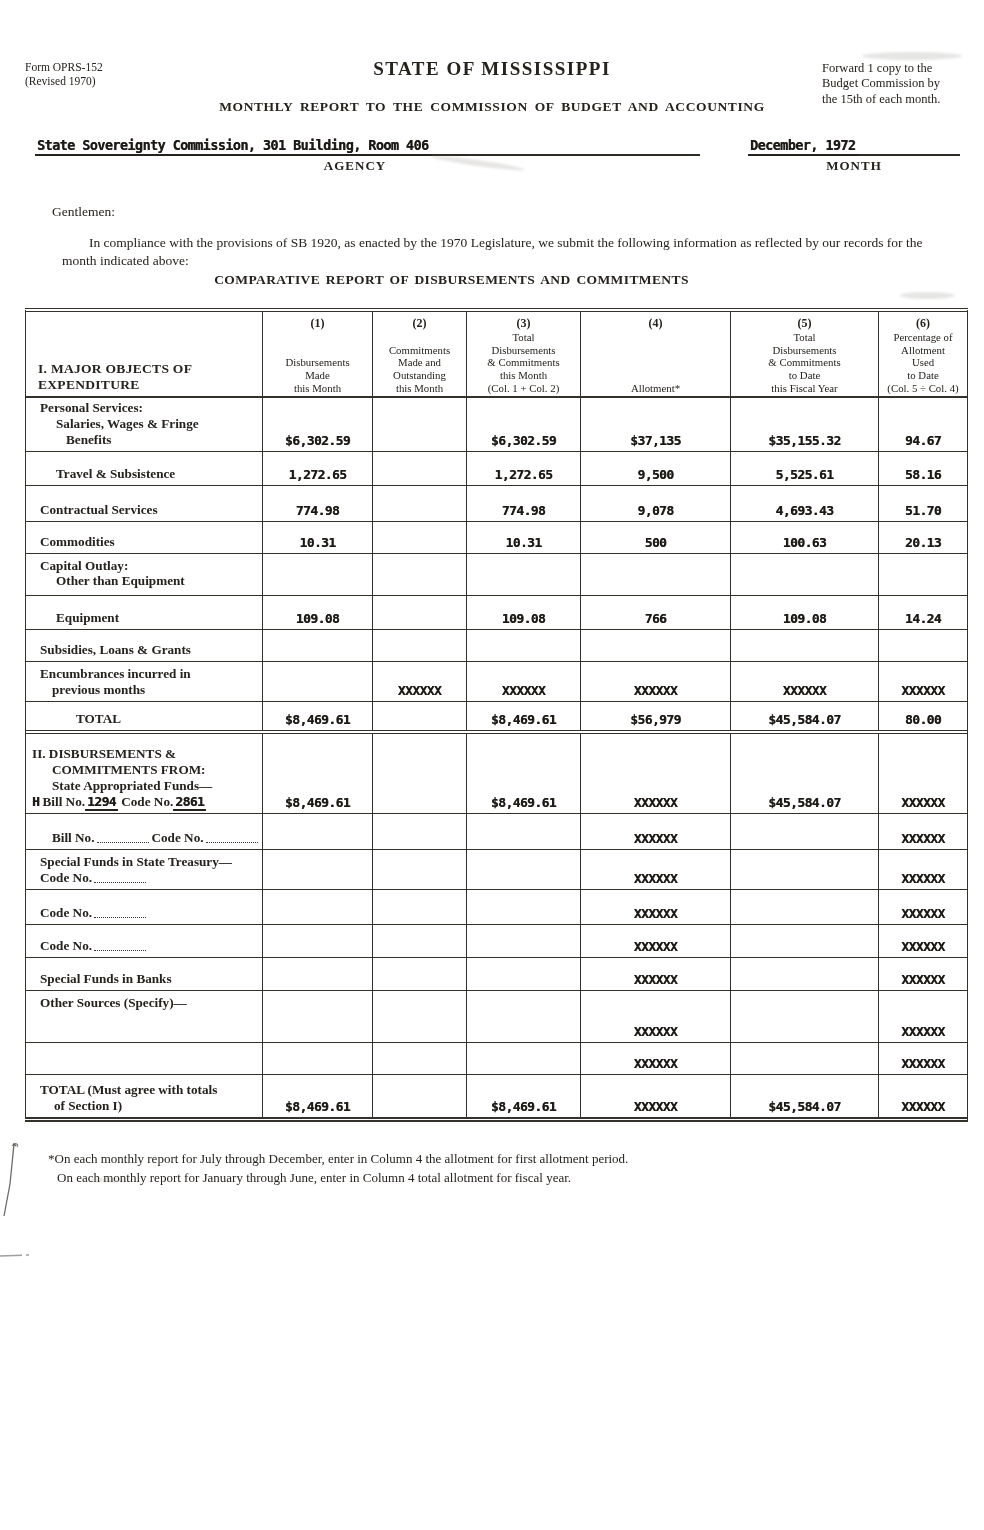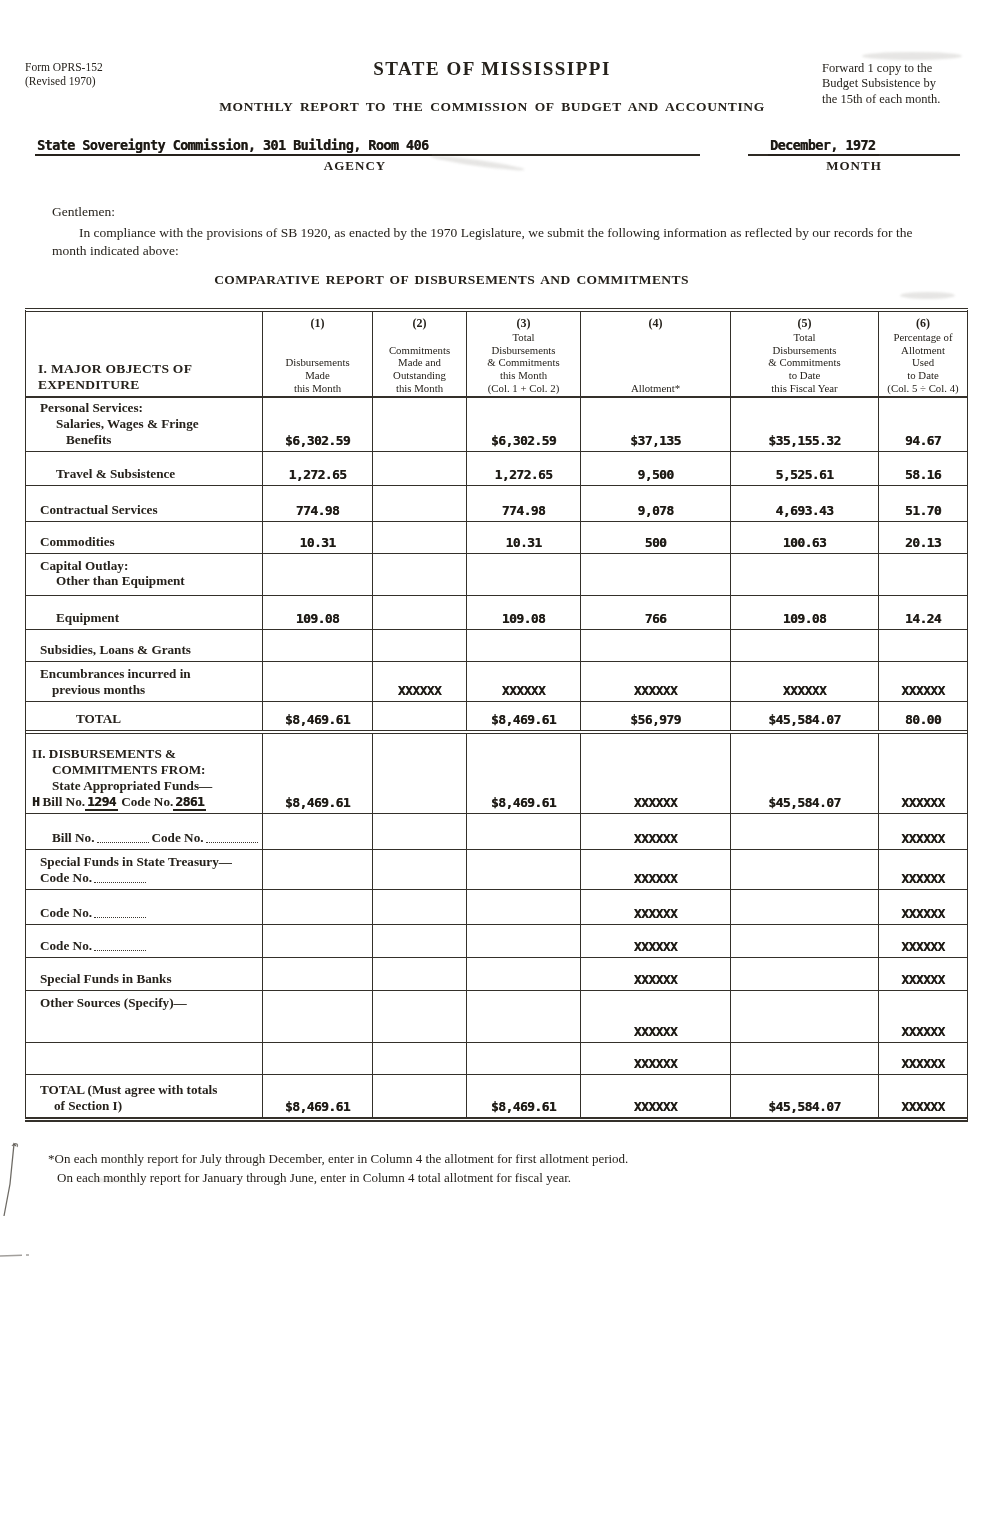--- a/index.html
+++ b/index.html
@@ -26,21 +26,21 @@
   .forward-note{position:absolute;left:822px;top:61px;font-size:12.5px;line-height:1.22;}
 
   .agency-block{position:absolute;left:35px;top:136px;width:665px;}
   .month-block{position:absolute;left:748px;top:136px;width:212px;}
   .fill-value{display:inline-block;border-bottom:2px solid #26221c;padding:0 4px 1px 2px;font-size:13.5px;}
   .fill-rule{border-bottom:2px solid #2e2a24;margin-top:-2px;}
   .fill-label{text-align:center;font-size:13px;font-weight:bold;letter-spacing:1px;margin-top:2px;}
 
   .salutation{position:absolute;left:52px;top:204px;font-size:13.5px;}
   .body-text{position:absolute;left:52px;top:224px;width:896px;font-size:13.5px;
-    line-height:1.35;text-indent:27px;margin:0;}
+    line-height:1.35;text-indent:27px;margin:10px;}
   .table-title{position:absolute;left:0;top:272px;width:903px;text-align:center;
     font-size:13.5px;font-weight:bold;letter-spacing:0.4px;word-spacing:2px;}
 
   .report-table{position:absolute;left:25px;top:308px;width:941px;
     border:1.6px solid #34302a;border-top:4px double #34302a;border-bottom:5px double #34302a;}
   .t-row{display:grid;grid-template-columns:237px 110px 94px 114px 150px 148px 88px;
     border-bottom:1.5px solid #34302a;box-sizing:border-box;}
   .t-row.double{border-bottom:4px double #34302a;}
   .t-row:last-child{border-bottom:none;}
   .t-cell{border-right:1.4px solid #34302a;display:flex;flex-direction:column;
@@ -73,32 +73,32 @@
   <div class="form-id">
     <div>Form OPRS-152</div>
     <div>(Revised 1970)</div>
   </div>
 
   <div class="state-title">STATE OF MISSISSIPPI</div>
   <div class="report-title">MONTHLY REPORT TO THE COMMISSION OF BUDGET AND ACCOUNTING</div>
 
   <div class="forward-note" id="forward-note">
       <div>Forward 1 copy to the</div>
-      <div>Budget Subsistence by</div>
+      <div>Budget Commission by</div>
       <div>the 15th of each month.</div>
     </div>
 
   <div class="agency-block">
     <span class="fill-value typed">State Sovereignty Commission, 301 Building, Room 406</span>
     <div class="fill-rule"></div>
     <div class="fill-label" style="margin-left:260px;width:120px;">AGENCY</div>
   </div>
 
   <div class="month-block">
-    <span class="fill-value typed" style="margin-left:20px;">December, 1972</span>
+    <span class="fill-value typed" style="margin-left:0;">December, 1972</span>
     <div class="fill-rule"></div>
     <div class="fill-label">MONTH</div>
   </div>
 
   <div class="salutation">Gentlemen:</div>
   <p class="body-text">In compliance with the provisions of SB 1920, as enacted by the 1970 Legislature, we submit the following information as reflected by our records for the month indicated above:</p>
 
   <div class="table-title">COMPARATIVE REPORT OF DISBURSEMENTS AND COMMITMENTS</div>
 
   <div class="report-table">

